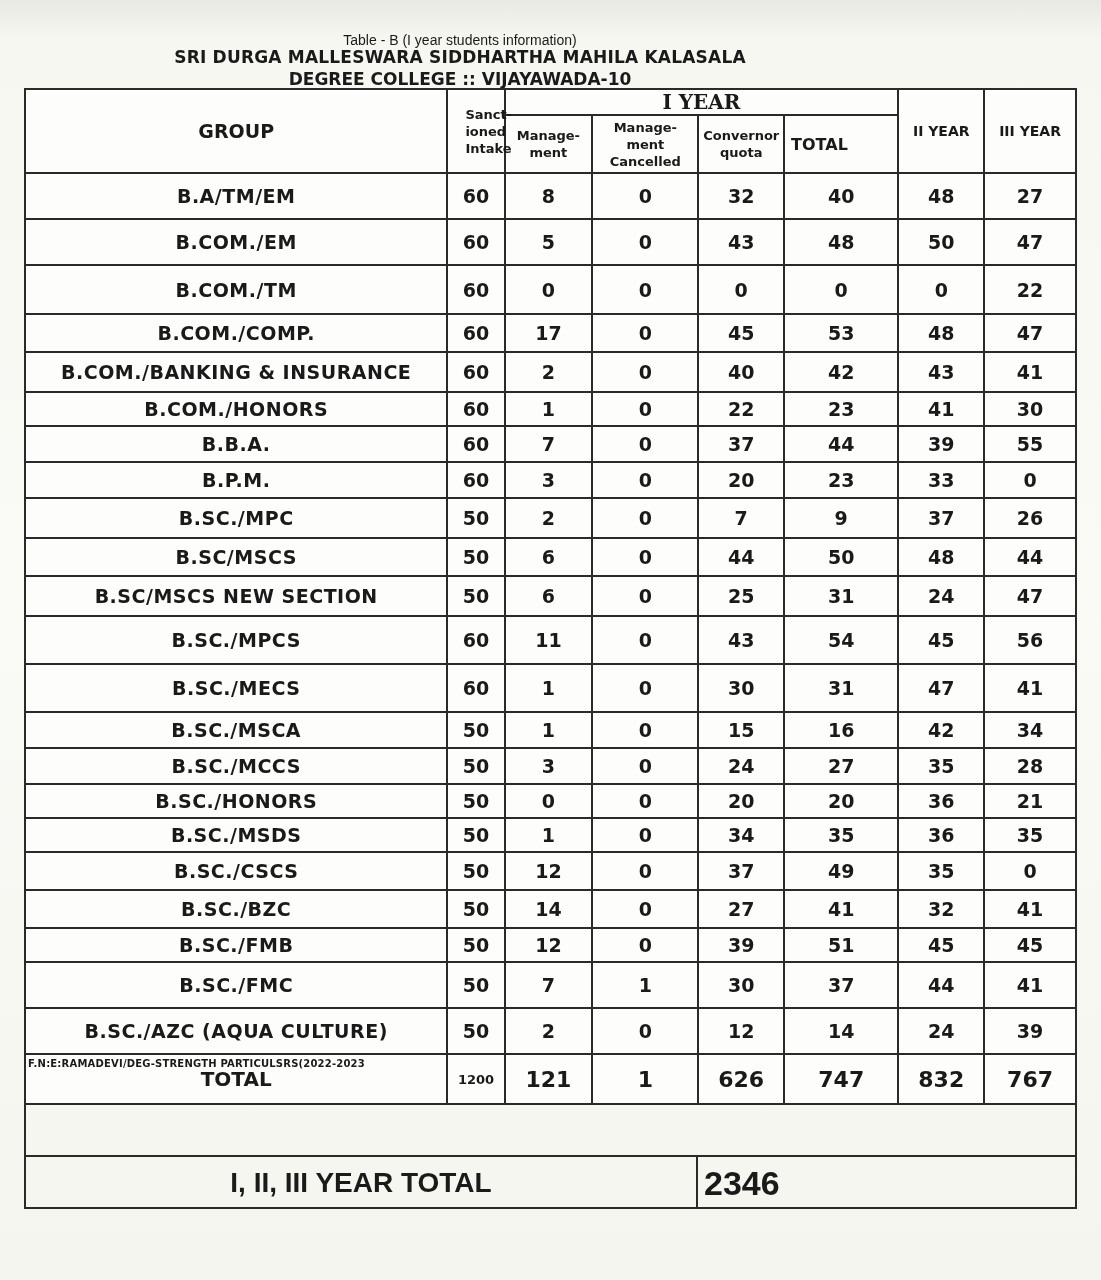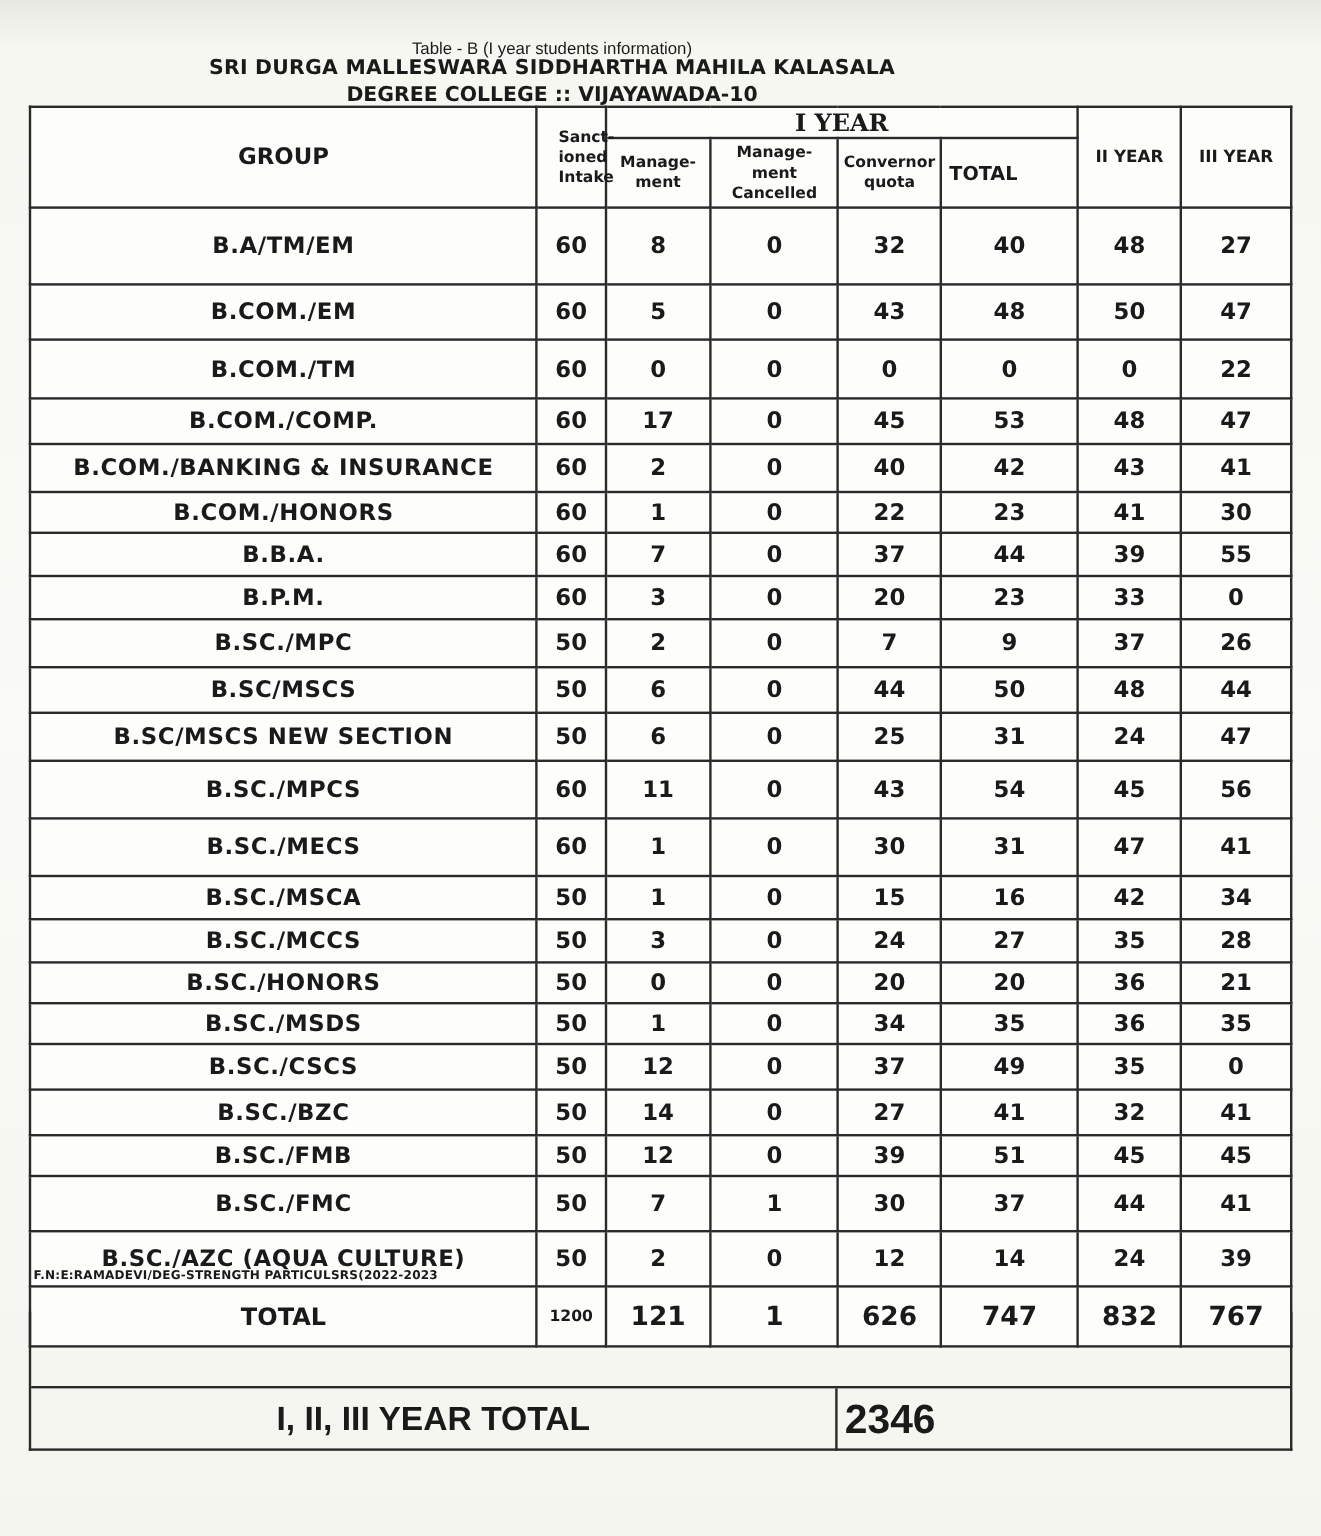--- a/index.html
+++ b/index.html
@@ -104,21 +104,21 @@
 ment</th>
         <th class="hdr-small" style="white-space:pre-line;">Manage-
 ment
 Cancelled</th>
         <th class="hdr-small" style="white-space:pre-line;">Convernor
 quota</th>
         <th class="hdr-total">TOTAL</th>
       </tr>
     </thead>
     <tbody id="rows-body">
-        <tr style="height: 64px;">
+        <tr style="height: 46px;">
           <td class="group">B.A/TM/EM</td>
           <td class="num">60</td>
           <td class="num">8</td>
           <td class="num">0</td>
           <td class="num">32</td>
           <td class="num">40</td>
           <td class="num">48</td>
           <td class="num">27</td>
         </tr>
         <tr style="height: 46px;">

